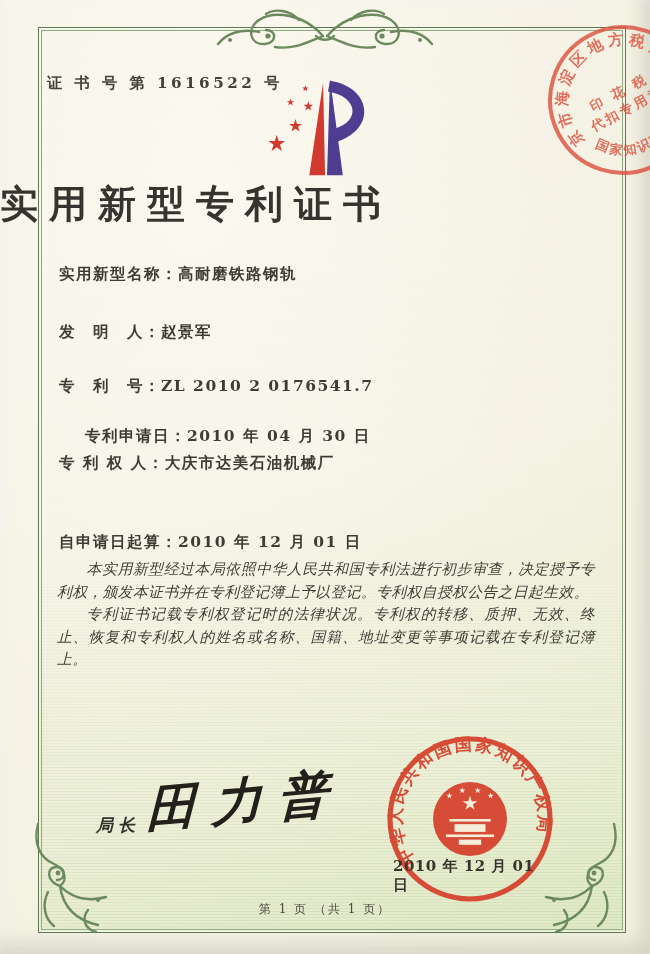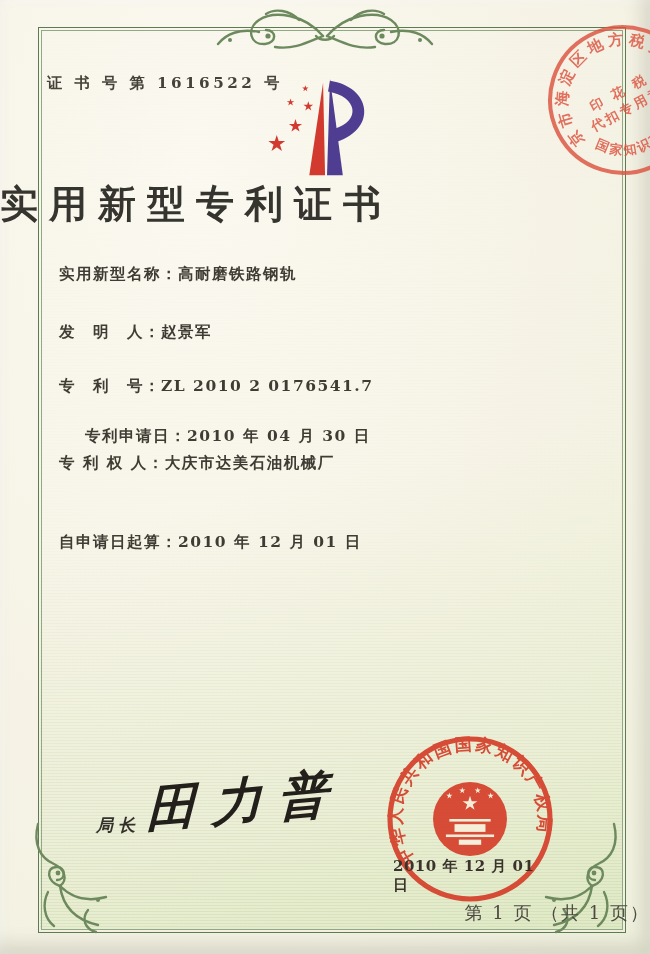--- a/index.html
+++ b/index.html
@@ -53,22 +53,22 @@
   .issue-seal{position:absolute; left:384px; top:733px; width:172px; height:172px; opacity:.93;}
   .seal-ring-text{font-size:20px; letter-spacing:3px; fill:#d5402b; font-weight:600; font-family:"DejaVu Serif", serif;}
   .seal-date{position:absolute; left:393px; top:857px; width:160px; font-size:15px; font-weight:600;
              letter-spacing:.5px; color:#3a332b; z-index:5;}
 
   .revenue-stamp{position:absolute; left:537px; top:14px; width:172px; height:172px; opacity:.82;}
   .stamp-arc{font-size:15px; letter-spacing:4.5px; fill:#dd5340; font-weight:600; font-family:"DejaVu Serif", serif;}
   .stamp-arc-b{font-size:13px; letter-spacing:2px; fill:#dd5340; font-weight:600; font-family:"DejaVu Serif", serif;}
   .stamp-center{font-size:13px; letter-spacing:3px; fill:#dd5340; font-weight:700; font-family:"DejaVu Serif", serif;}
 
-  .footer{position:absolute; left:0; right:0; top:901px; text-align:right;
-          font-size:18px; letter-spacing:2px; color:#4c4a42;}
+  .footer{position:absolute; left:0; right:0; top:901px; text-align:center;
+          font-size:12px; letter-spacing:2px; color:#4c4a42;}
 </style>
 </head>
 <body>
 
 <svg width="0" height="0" style="position:absolute">
   <defs>
     <path id="star5" d="M0,-1 L0.2245,-0.309 L0.951,-0.309 L0.3633,0.118 L0.5878,0.809 L0,0.382 L-0.5878,0.809 L-0.3633,0.118 L-0.951,-0.309 L-0.2245,-0.309 Z"></path>
   </defs>
 </svg>
 
@@ -148,20 +148,22 @@
     <span>专利申请日：</span><span>2010 年 04 月 30 日</span>
   </div>
   <div class="field" id="field-4">
     <span>专 利 权 人：</span><span>大庆市达美石油机械厂</span>
   </div>
   <div class="field" id="field-5">
     <span>自申请日起算：</span><span>2010 年 12 月 01 日</span>
   </div>
 
   <div class="body-text">
+    <p>本实用新型经过本局依照中华人民共和国专利法进行初步审查，决定授予专利权，颁发本证书并在专利登记簿上予以登记。专利权自授权公告之日起生效。</p>
+    <p>专利证书记载专利权登记时的法律状况。专利权的转移、质押、无效、终止、恢复和专利权人的姓名或名称、国籍、地址变更等事项记载在专利登记簿上。</p>
   </div>
 
   <div class="sig-title">局长</div>
   <div class="sig-name">田力普</div>
 
   <svg class="issue-seal" viewBox="-100 -100 200 200">
     <circle r="93" fill="none" stroke="#d5402b" stroke-width="6"></circle>
     <path id="sealArc" d="M -63 49 A 80 80 0 1 1 63 49" fill="none"></path>
     <text class="seal-ring-text"><textPath href="#sealArc">中华人民共和国国家知识产权局</textPath></text>
     <g>

